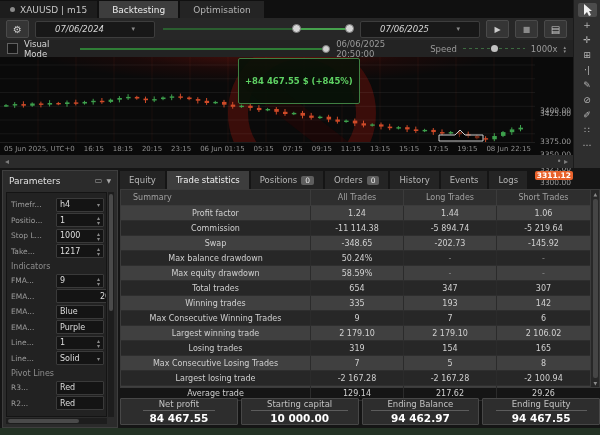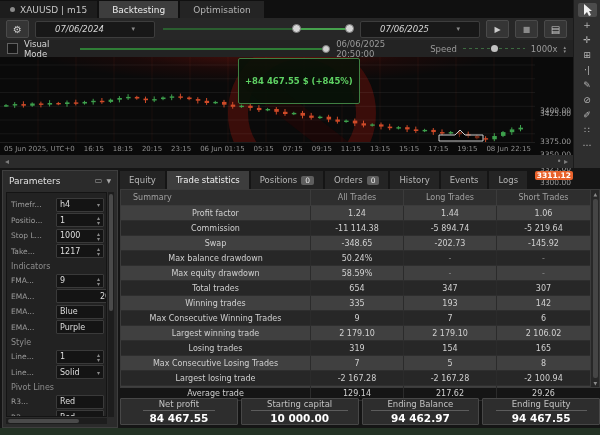--- a/index.html
+++ b/index.html
@@ -426,21 +426,20 @@
           <div class="pctl">
             <div style="overflow: hidden;">Blue</div>
           </div>
         </div>
         <div class="prow">
           <div class="plbl">EMA...</div>
           <div class="pctl">
             <div style="overflow: hidden;">Purple</div>
           </div>
         </div>
-        <div class="psec">Style</div>
         <div class="prow">
           <div class="plbl">Line...</div>
           <div class="pctl">
             <div style="overflow: hidden;">1</div>
             <div class="arr">
               <span>▴</span>
               <span>▾</span>
             </div>
           </div>
         </div>

